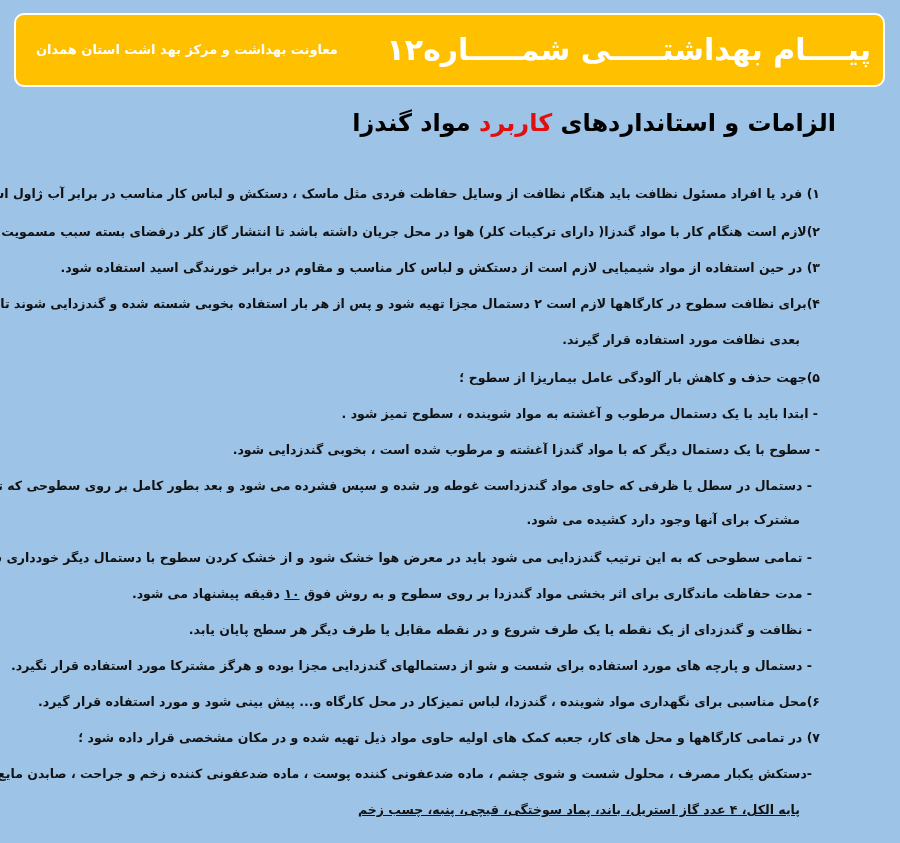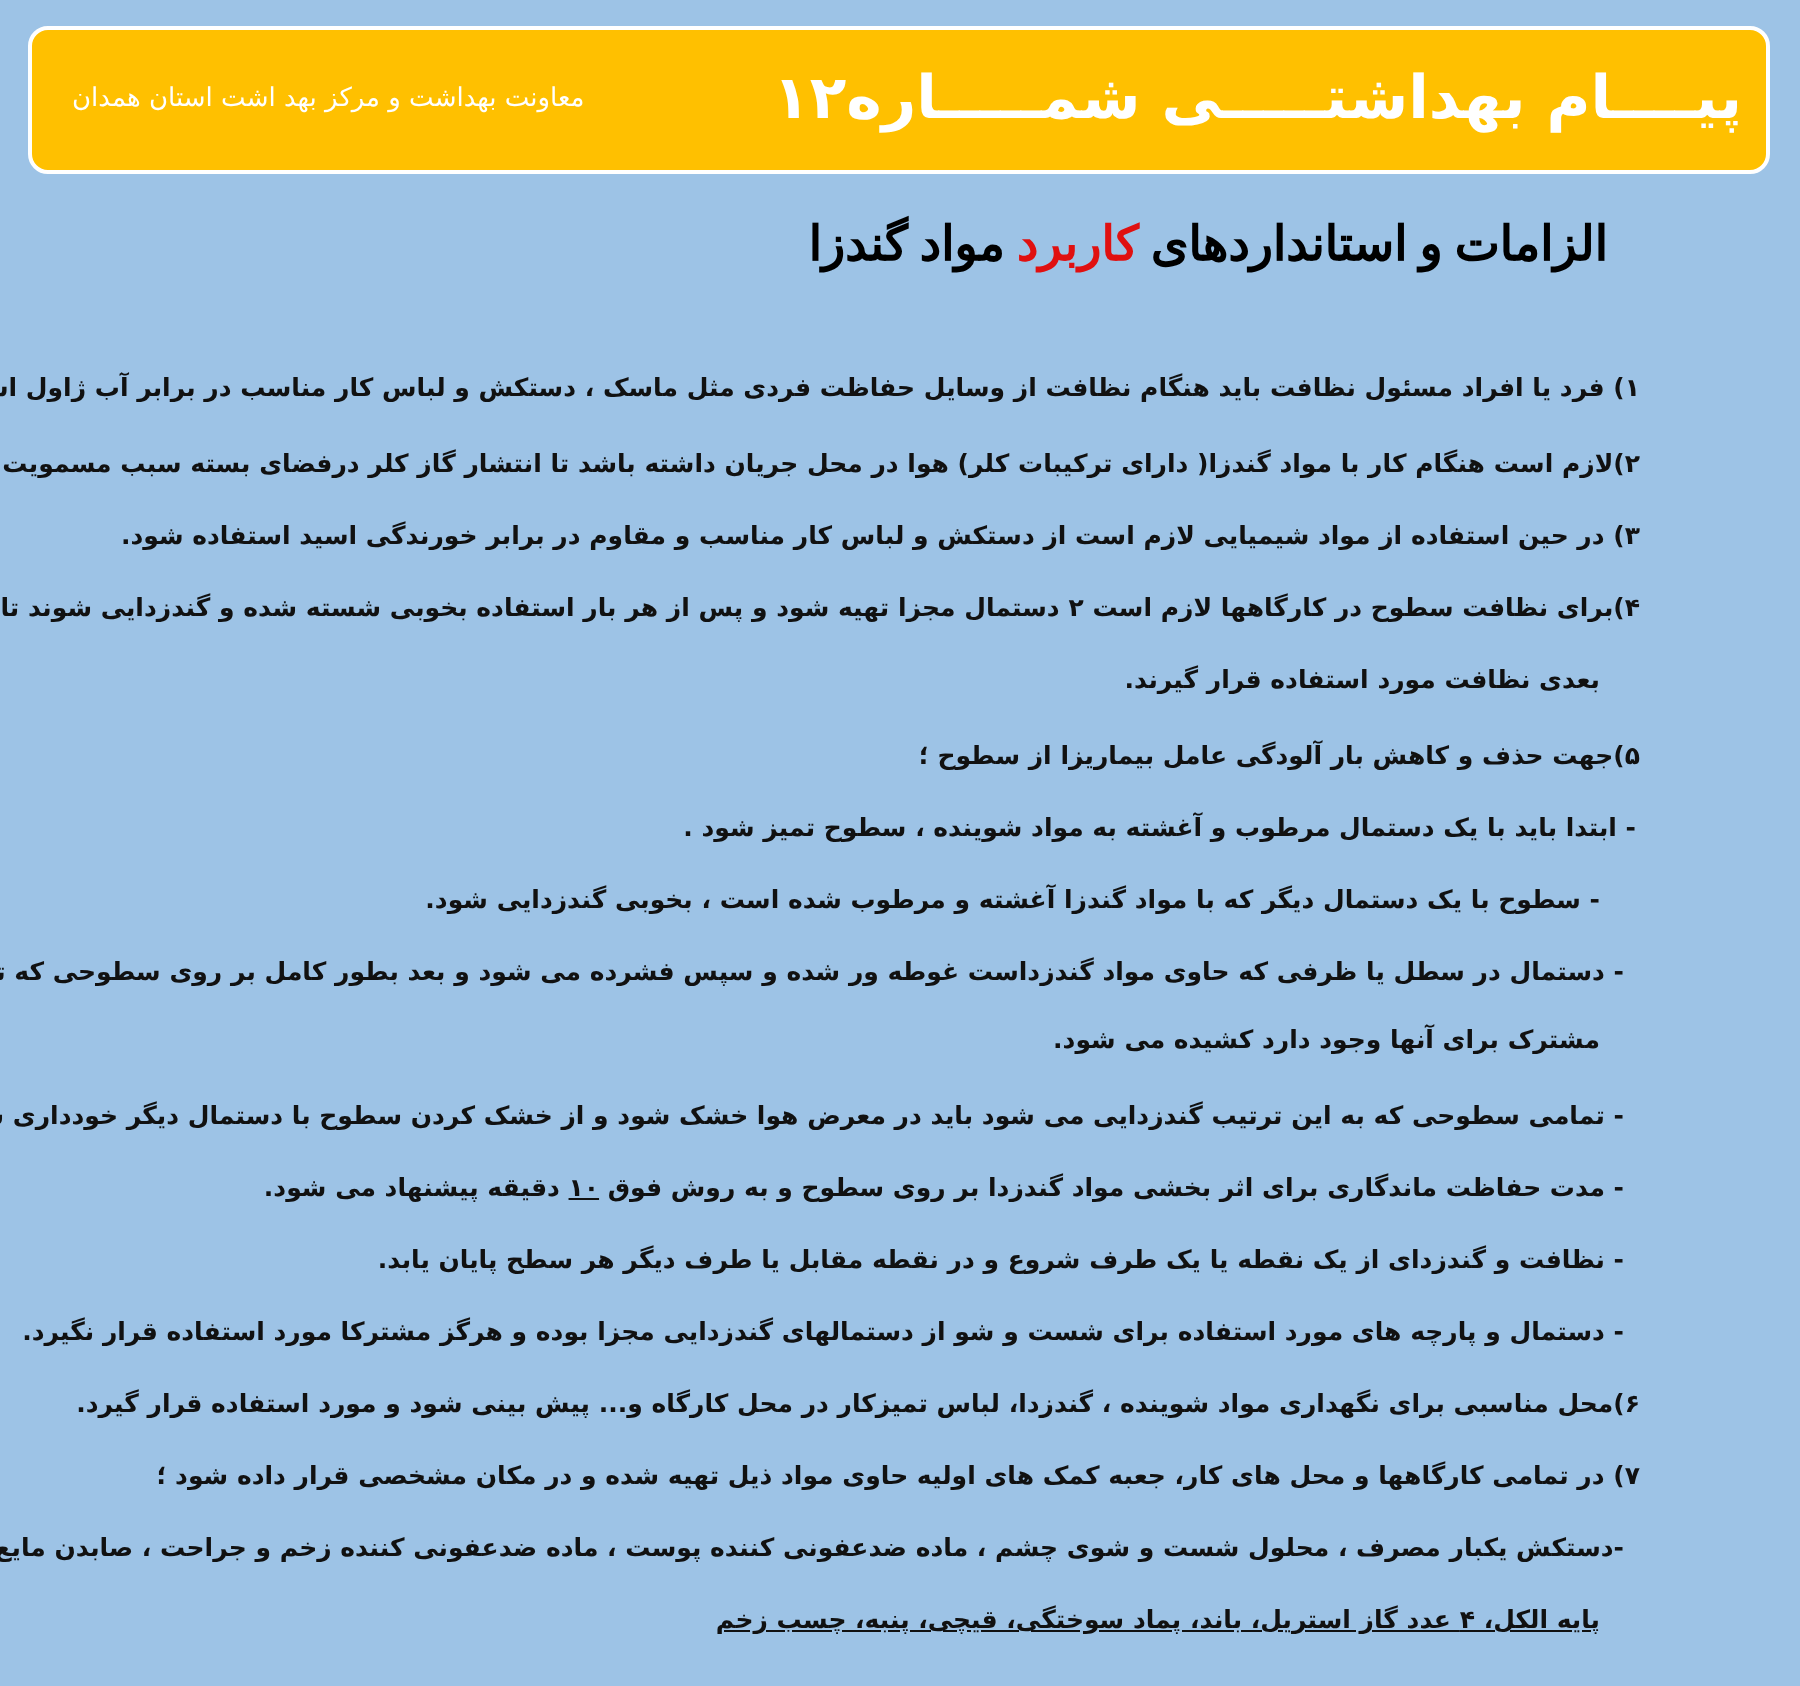--- a/index.html
+++ b/index.html
@@ -36,35 +36,34 @@
       font-size: 30px;
       line-height: 50px;
       white-space: nowrap;
       letter-spacing: 1px;
     }
     .header-sub {
       position: absolute;
       left: 20px;
       top: 25px;
       color: #ffffff;
-      font-weight: normal;
+      font-weight: bold;
       font-size: 13px;
       line-height: 20px;
       white-space: nowrap;
     }
     .doc-title {
       position: absolute;
-      right: 96px;
+      right: 64px;
       top: 103px;
       font-weight: bold;
       font-size: 24px;
       line-height: 40px;
       white-space: nowrap;
       color: #000;
-      font-family: Liberation Serif, serif;
     }
     .doc-title .accent {
       color: #e01010;
     }
     .content {
       position: absolute;
       right: 80px;
       top: 180px;
       width: 810px;
     }
@@ -96,21 +95,21 @@
 </div>
 
 <div class="content">
   <div class="line" style="top:2px; right:0;">۱) فرد یا افراد مسئول نظافت باید هنگام نظافت از وسایل حفاظت فردی مثل ماسک ، دستکش و لباس کار مناسب در برابر آب ژاول استفاده نمایند.</div>
   <div class="line" style="top:40px; right:0;">۲)لازم است هنگام کار با مواد گندزا( دارای ترکیبات کلر) هوا در محل جریان داشته باشد تا انتشار گاز کلر درفضای بسته سبب مسمویت افراد نشود.</div>
   <div class="line" style="top:76px; right:0;">۳)      در حین استفاده از مواد شیمیایی لازم است از دستکش و لباس کار مناسب و مقاوم در برابر خورندگی اسید استفاده شود.</div>
   <div class="line" style="top:112px; right:0;">۴)برای نظافت سطوح در کارگاهها لازم است ۲ دستمال مجزا تهیه شود و پس از هر بار استفاده بخوبی شسته شده و گندزدایی شوند تا برای نوبت</div>
   <div class="line" style="top:148px; right:20px;">بعدی نظافت مورد استفاده قرار گیرند.</div>
   <div class="line" style="top:186px; right:0;">۵)جهت حذف و کاهش  بار آلودگی عامل بیماریزا  از سطوح ؛</div>
   <div class="line" style="top:222px; right:2px;">-  ابتدا باید با یک دستمال مرطوب و آغشته به مواد شوینده ، سطوح تمیز شود .</div>
-  <div class="line" style="top:258px; right:20px;">-  سطوح  با یک دستمال  دیگر که  با  مواد گندزا  آغشته و مرطوب شده است ، بخوبی گندزدایی شود.</div>
+  <div class="line" style="top:258px; right:0;">-  سطوح  با یک دستمال  دیگر که  با  مواد گندزا  آغشته و مرطوب شده است ، بخوبی گندزدایی شود.</div>
   <div class="line" style="top:294px; right:8px;">-  دستمال در سطل یا ظرفی که حاوی مواد گندزداست غوطه ور شده و سپس فشرده می شود و بعد بطور کامل بر روی سطوحی که  تماس</div>
   <div class="line" style="top:328px; right:20px;">مشترک برای آنها وجود دارد کشیده می شود.</div>
   <div class="line" style="top:366px; right:8px;">- تمامی سطوحی که به این ترتیب گندزدایی می شود باید در معرض هوا خشک شود و از خشک کردن سطوح با دستمال دیگر خودداری شود.</div>
   <div class="line" style="top:402px; right:8px;">
     <span>- مدت حفاظت ماندگاری برای اثر بخشی مواد گندزدا بر روی سطوح و به روش فوق  </span><span class="underline">۱۰</span><span> دقیقه پیشنهاد می شود.</span>
   </div>
   <div class="line" style="top:438px; right:8px;margin-left:12px;">- نظافت و گندزدای از یک نقطه یا یک طرف شروع و در نقطه  مقابل یا طرف دیگر هر سطح  پایان یابد.</div>
   <div class="line" style="top:474px; right:8px;">- دستمال و پارچه های مورد استفاده برای شست و شو از دستمالهای گندزدایی مجزا بوده و هرگز مشترکا مورد استفاده قرار نگیرد.</div>
   <div class="line" style="top:510px; right:0;">۶)محل مناسبی برای نگهداری مواد شوینده ، گندزدا، لباس تمیزکار در محل کارگاه و... پیش بینی شود و مورد استفاده قرار گیرد.</div>
   <div class="line" style="top:546px; right:0;">۷)      در تمامی کارگاهها و محل های کار، جعبه کمک های اولیه حاوی مواد ذیل  تهیه شده و در مکان مشخصی قرار داده شود ؛</div>

